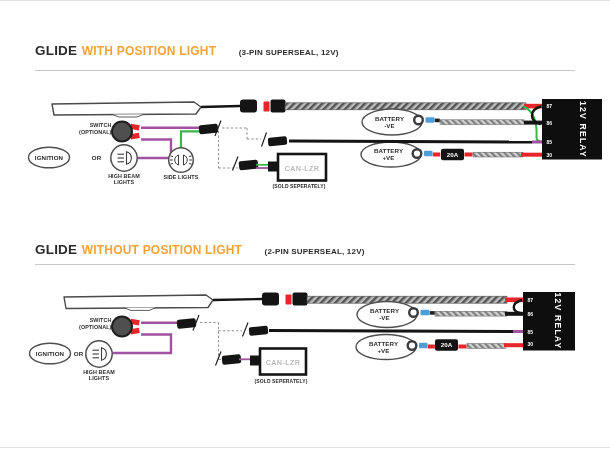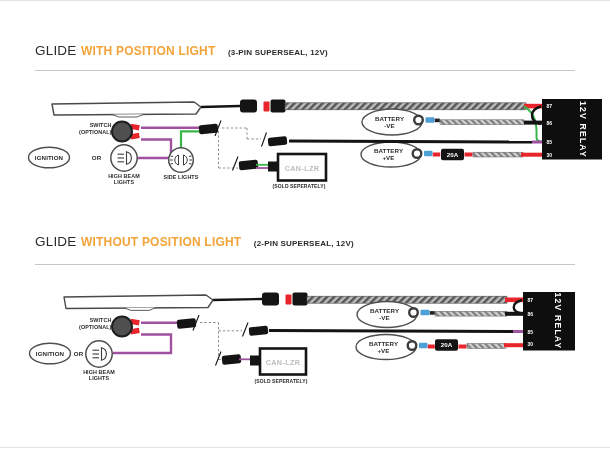--- a/index.html
+++ b/index.html
@@ -1,25 +1,25 @@
 <!DOCTYPE html>
 <html><head>
 <meta charset="utf-8">
 <style>
   html,body{margin:0;padding:0;background:#ffffff;}
   .page{position:relative;width:610px;height:450px;background:#ffffff;overflow:hidden;
         font-family:"Liberation Sans",sans-serif;}
   .page::before,.page::after{content:"";position:absolute;left:0;right:0;height:1px;background:#e2e2e2;}
   .page::before{top:0}.page::after{bottom:2px}
   .title{position:absolute;left:35px;white-space:nowrap;color:#2b2b2b;}
-  .t-product{font-weight:normal;font-size:13.5px;letter-spacing:.2px;color:#2b2b2b;}
+  .t-product{font-weight:bold;font-size:13.5px;letter-spacing:.2px;color:#2b2b2b;}
   .t-variant{font-weight:bold;font-size:12px;letter-spacing:.2px;color:#f2a43a;}
-  .t-spec{font-weight:bold;font-size:8px;letter-spacing:.2px;color:#2b2b2b;margin-left:8px;}
+  .t-spec{font-weight:bold;font-size:8px;letter-spacing:.2px;color:#2b2b2b;margin-left:18px;}
   .rule{position:absolute;left:35px;width:540px;height:1px;background:#c7c7c7;}
-  #t1{top:41px}#r1{top:70px}#t2{top:232px}#r2{top:264px}
+  #t1{top:41px}#r1{top:70px}#t2{top:240px}#r2{top:264px}
   svg.art{position:absolute;left:0;top:0;}
   .lb{font:bold 5.4px "Liberation Sans",sans-serif;fill:#2b2b2b;letter-spacing:.1px}
   .lb6{font:bold 6.2px "Liberation Sans",sans-serif;fill:#2b2b2b;letter-spacing:.1px}
   .pin{font:bold 5px "Liberation Sans",sans-serif;fill:#ffffff}
   .relaytxt{font:bold 8.6px "Liberation Sans",sans-serif;fill:#ffffff;letter-spacing:1.2px}
   .cantxt{font:bold 7.2px "Liberation Sans",sans-serif;fill:#bcbcbc;letter-spacing:.4px}
   .fusetxt{font:bold 6.2px "Liberation Sans",sans-serif;fill:#ffffff}
 </style>
 </head>
 <body>

